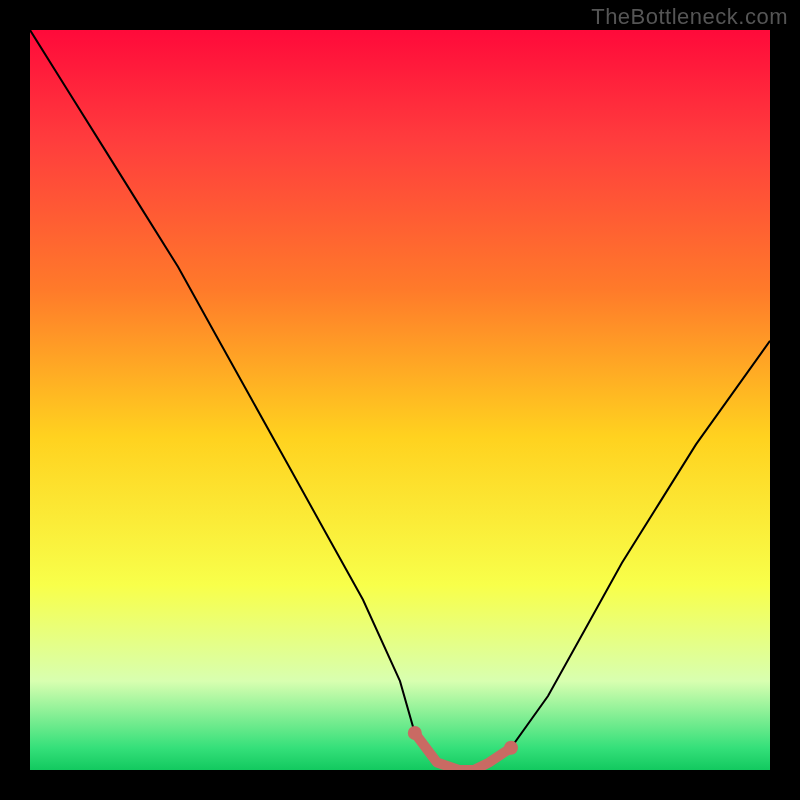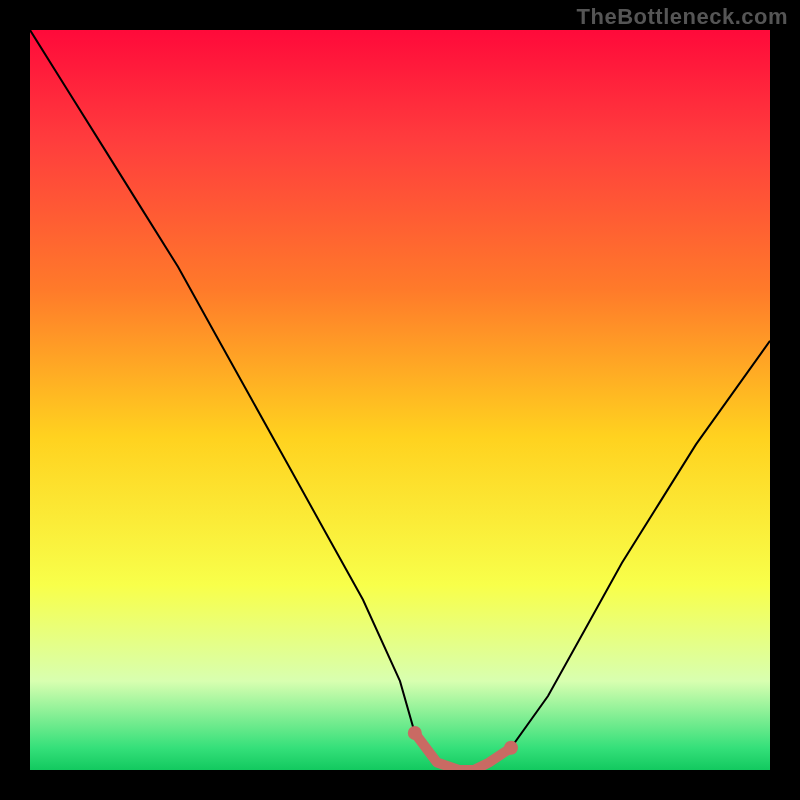--- a/index.html
+++ b/index.html
@@ -16,21 +16,21 @@
     width: 800px;
     height: 800px;
     background: #000;
   }
   .watermark {
     position: absolute;
     top: 4px;
     right: 12px;
     color: #555;
     font-size: 22px;
-    font-weight: 700;
+    font-weight: 400;
     letter-spacing: 0.5px;
     z-index: 10;
     text-align: right;
   }
   .plot {
     position: absolute;
     left: 30px;
     top: 30px;
     width: 740px;
     height: 740px;

